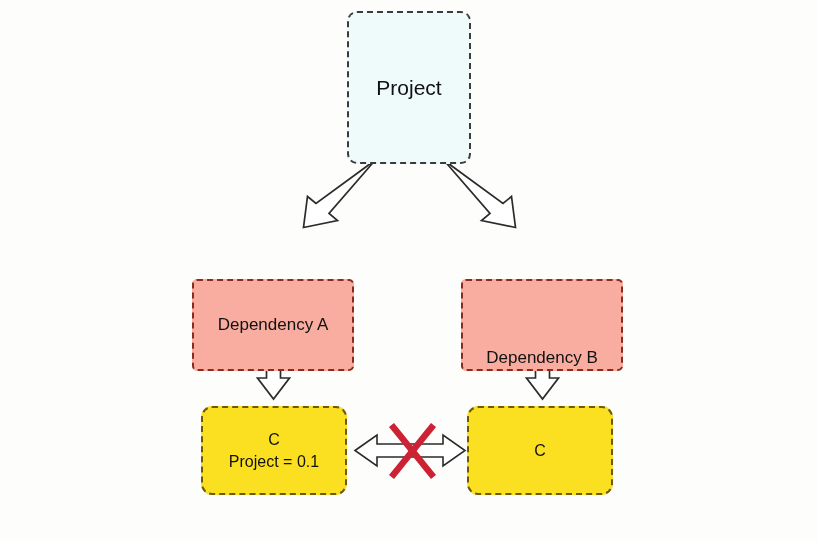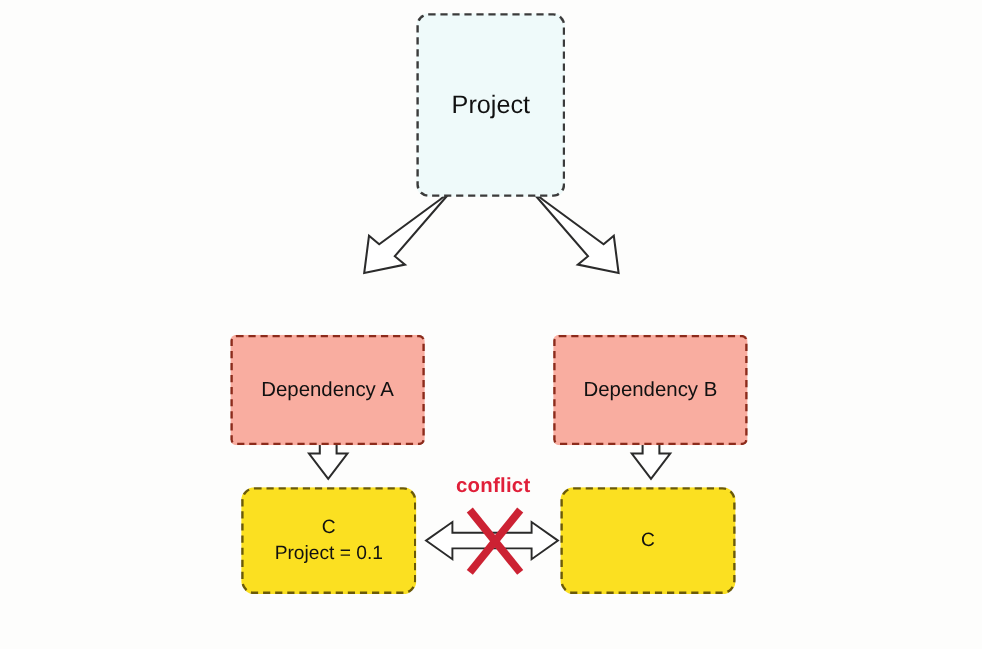--- a/index.html
+++ b/index.html
@@ -43,21 +43,21 @@
     top: 231px;
     width: 162px;
     height: 92px;
     background: #f9ada0;
     border: 2px dashed #8c2b1b;
     border-radius: 5px;
     font-size: 17px;
     margin-top: 48px;
   }
   .node-dep-a { left: 192px; }
-  .node-dep-b { left: 461px; }
+  .node-dep-b { left: 461px; justify-content: flex-end; }
   .node-ver {
     top: 406px;
     width: 146px;
     height: 89px;
     background: #fbe021;
     border: 2px dashed #6b5a07;
     border-radius: 11px;
     font-size: 16px;
   }
   .node-ver-left  { left: 201px; }
@@ -133,15 +133,14 @@
 
   <div class="node node-ver node-ver-left">
     <span class="ver-line-1">C</span>
     <span class="ver-line-2">Project = 0.1</span>
   </div>
 
   <div class="node node-ver node-ver-right">
     <span class="ver-line-1">C</span>
   </div>
 
-  <div class="conflict-label">conflict</div>
 
 </div>
 
 </body></html>

